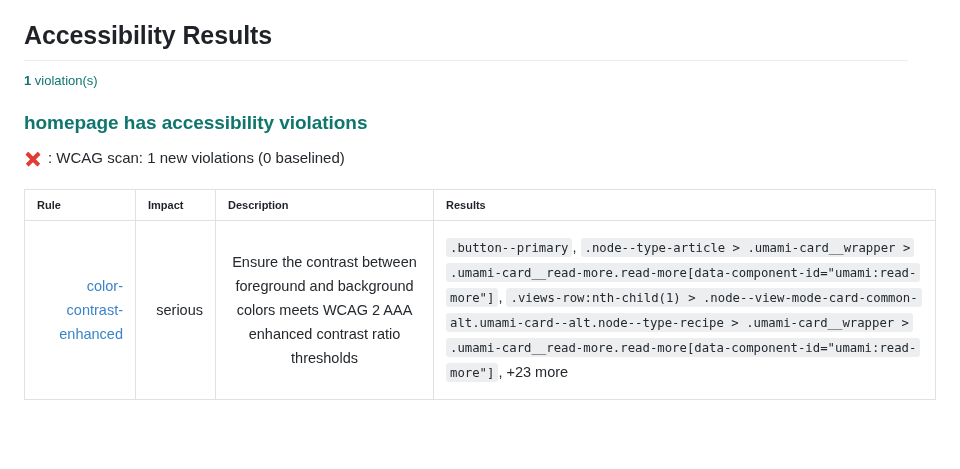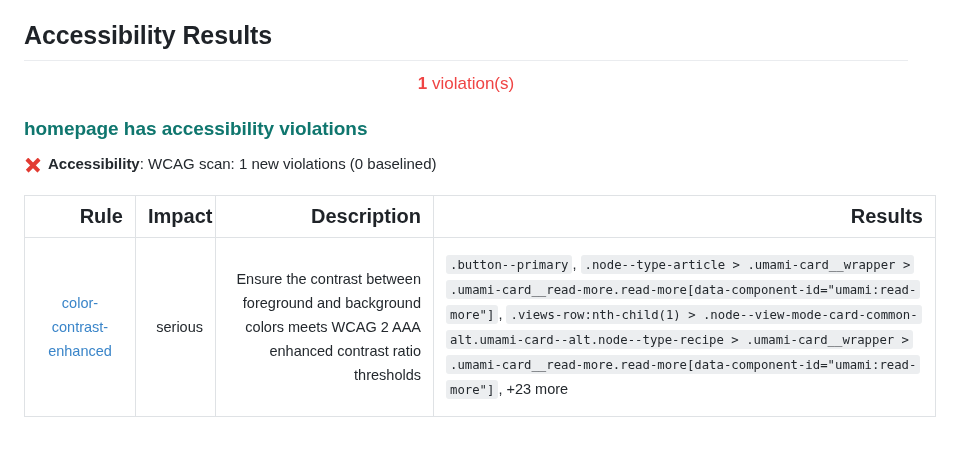--- a/index.html
+++ b/index.html
@@ -25,25 +25,24 @@
     line-height: 1.25;
     font-weight: bold;
     margin: 0 0 10px 0;
     padding-bottom: 9px;
     border-bottom: 1px solid #eaecef;
     color: #1f2328;
     letter-spacing: -0.1px;
   }
 
   p.violation-line {
-    font-size: 17px;
+    font-size: 13px;
     line-height: 1.5;
     margin: 0 0 20px 0;
-    color: #ef4444;
-    text-align: center;
+    color: #0f766e;
   }
   p.violation-line .count {
     font-weight: bold;
   }
 
   h2.section-title {
     font-size: 19px;
     line-height: 1.3;
     font-weight: bold;
     margin: 0 0 12px 0;
@@ -87,48 +86,48 @@
     width: 911px;
     table-layout: fixed;
     margin: 0;
   }
   table.results-table th,
   table.results-table td {
     border: 1px solid #dfe2e5;
     vertical-align: middle;
   }
   table.results-table th {
-    font-size: 20px;
+    font-size: 11px;
     font-weight: bold;
-    text-align: right;
+    text-align: left;
     padding: 9px 12px;
     color: #1f2328;
     background: #ffffff;
     margin-left: 44px;
   }
   table.results-table td {
     font-size: 14.5px;
     line-height: 24px;
     padding: 14px 12px;
     color: #24292e;
   }
   col.c-rule    { width: 111px; }
   col.c-impact  { width: 80px;  }
   col.c-desc    { width: 218px; }
   col.c-targets { width: 502px; }
 
-  td.rule-cell { text-align: center; padding-left: 12px; }
+  td.rule-cell { text-align: right; padding-left: 12px; }
   .rule-link {
     color: #3a85c9;
     text-decoration: none;
     font-size: 14.5px;
     line-height: 24px;
   }
   td.impact-cell { text-align: right; }
-  td.desc-cell   { text-align: right; }
+  td.desc-cell   { text-align: center; }
   td.targets-cell {
     text-align: left;
     vertical-align: top;
     padding-top: 9px;
     padding-bottom: 10px;
     line-height: 25px;
     word-break: break-word;
   }
   .targets-cell code {
     font-family: "DejaVu Sans Mono", "Liberation Mono", monospace;
@@ -151,21 +150,20 @@
   <h1 class="page-title">Accessibility Results</h1>
 
   <p class="violation-line">
     <span class="count">1</span><span> violation(s)</span>
   </p>
 
   <h2 class="section-title">homepage has accessibility violations</h2>
 
   <p class="status-line">
     <span class="x-icon"></span>
-    <span class="status-label">Accessibility</span>
       <span>: WCAG scan: 1 new violations (0 baselined)</span>
   </p>
 
   <table class="results-table">
     <colgroup>
       <col class="c-rule">
         <col class="c-impact">
         <col class="c-desc">
         <col class="c-targets">
     </colgroup>

